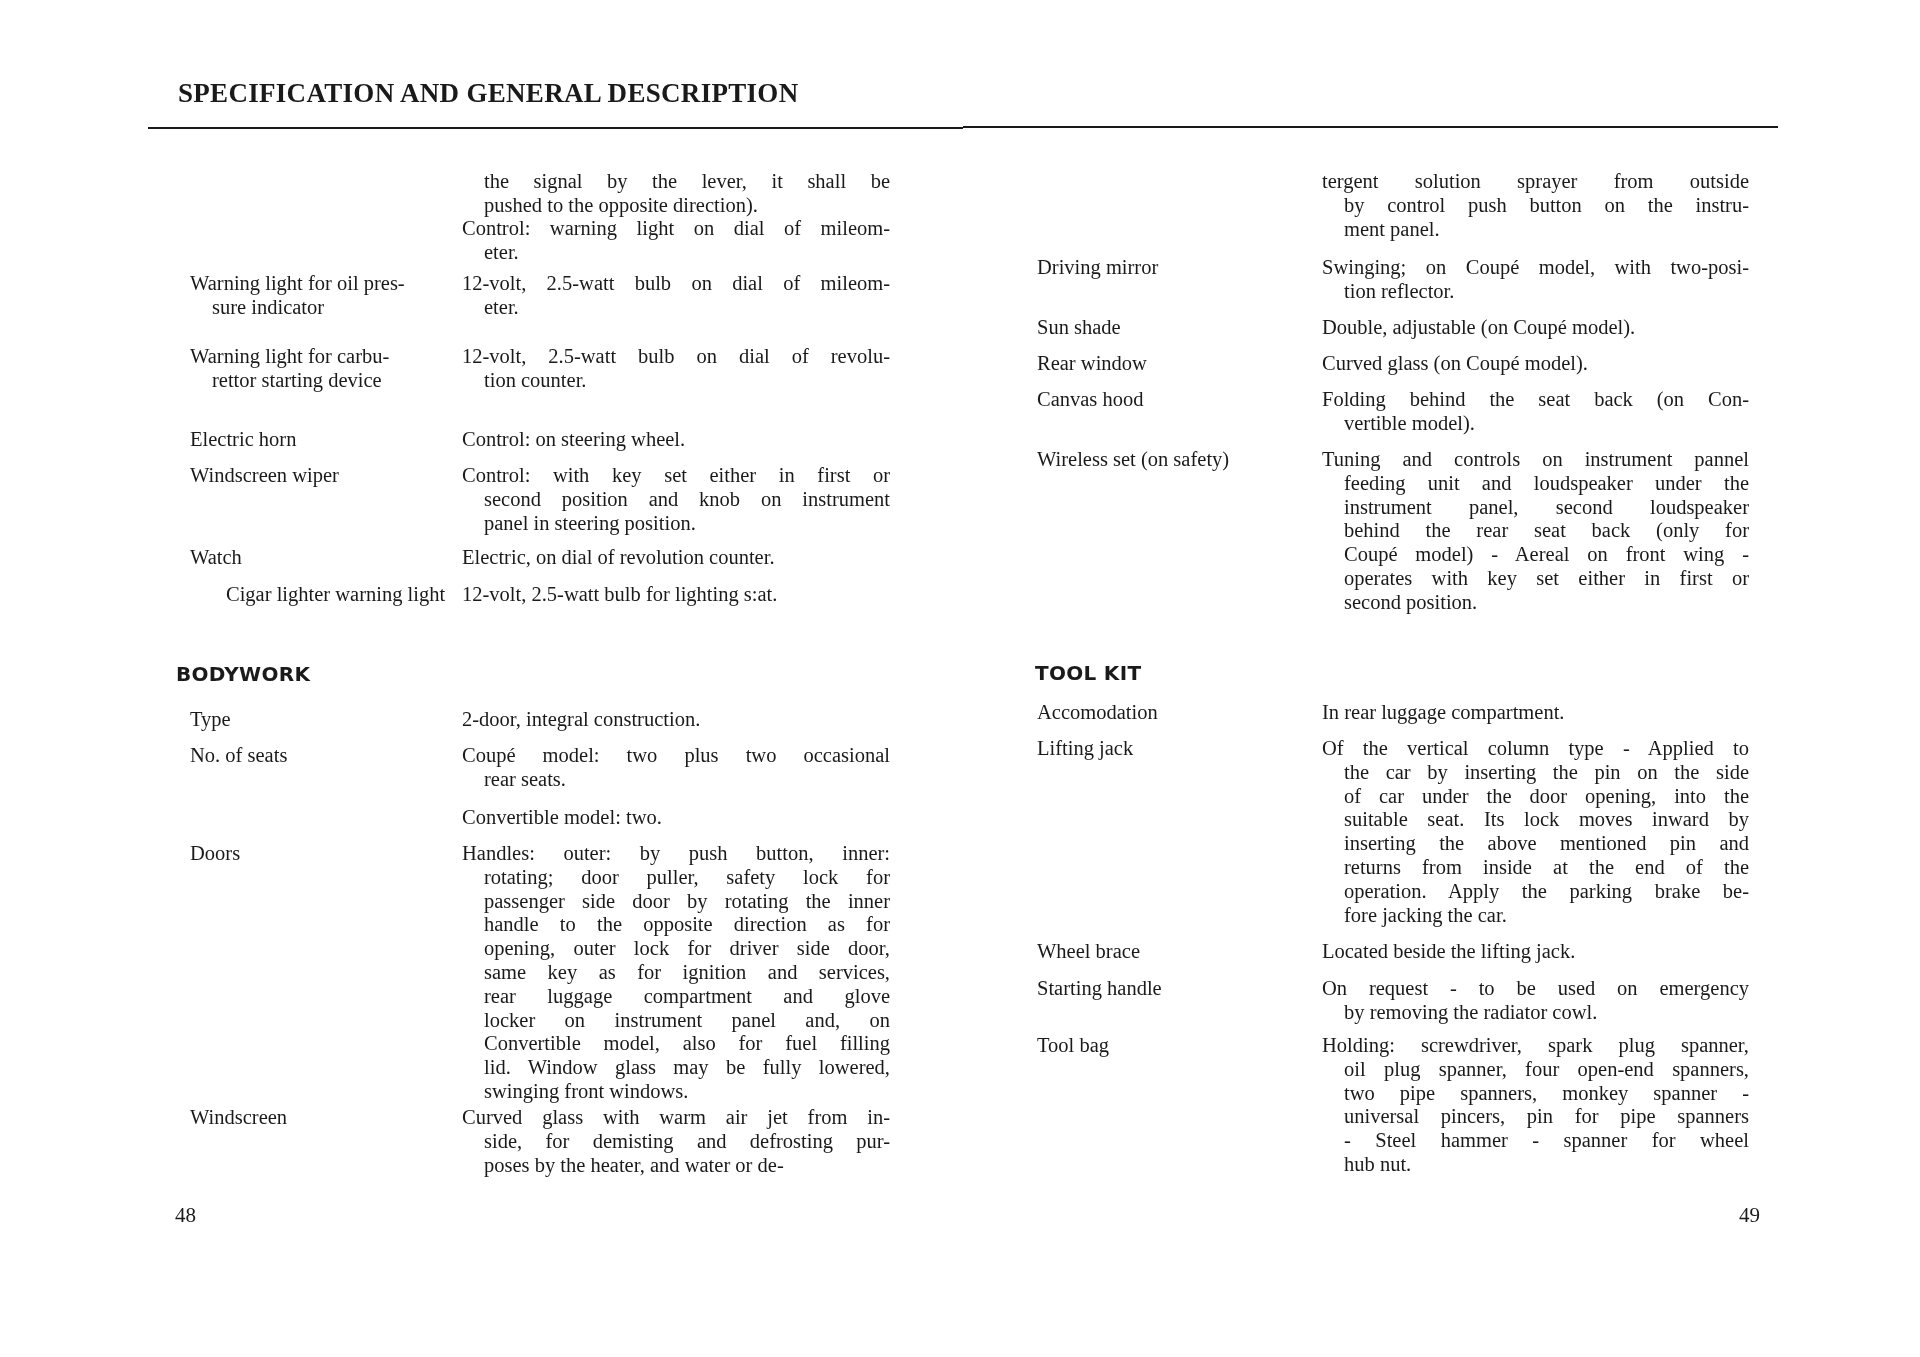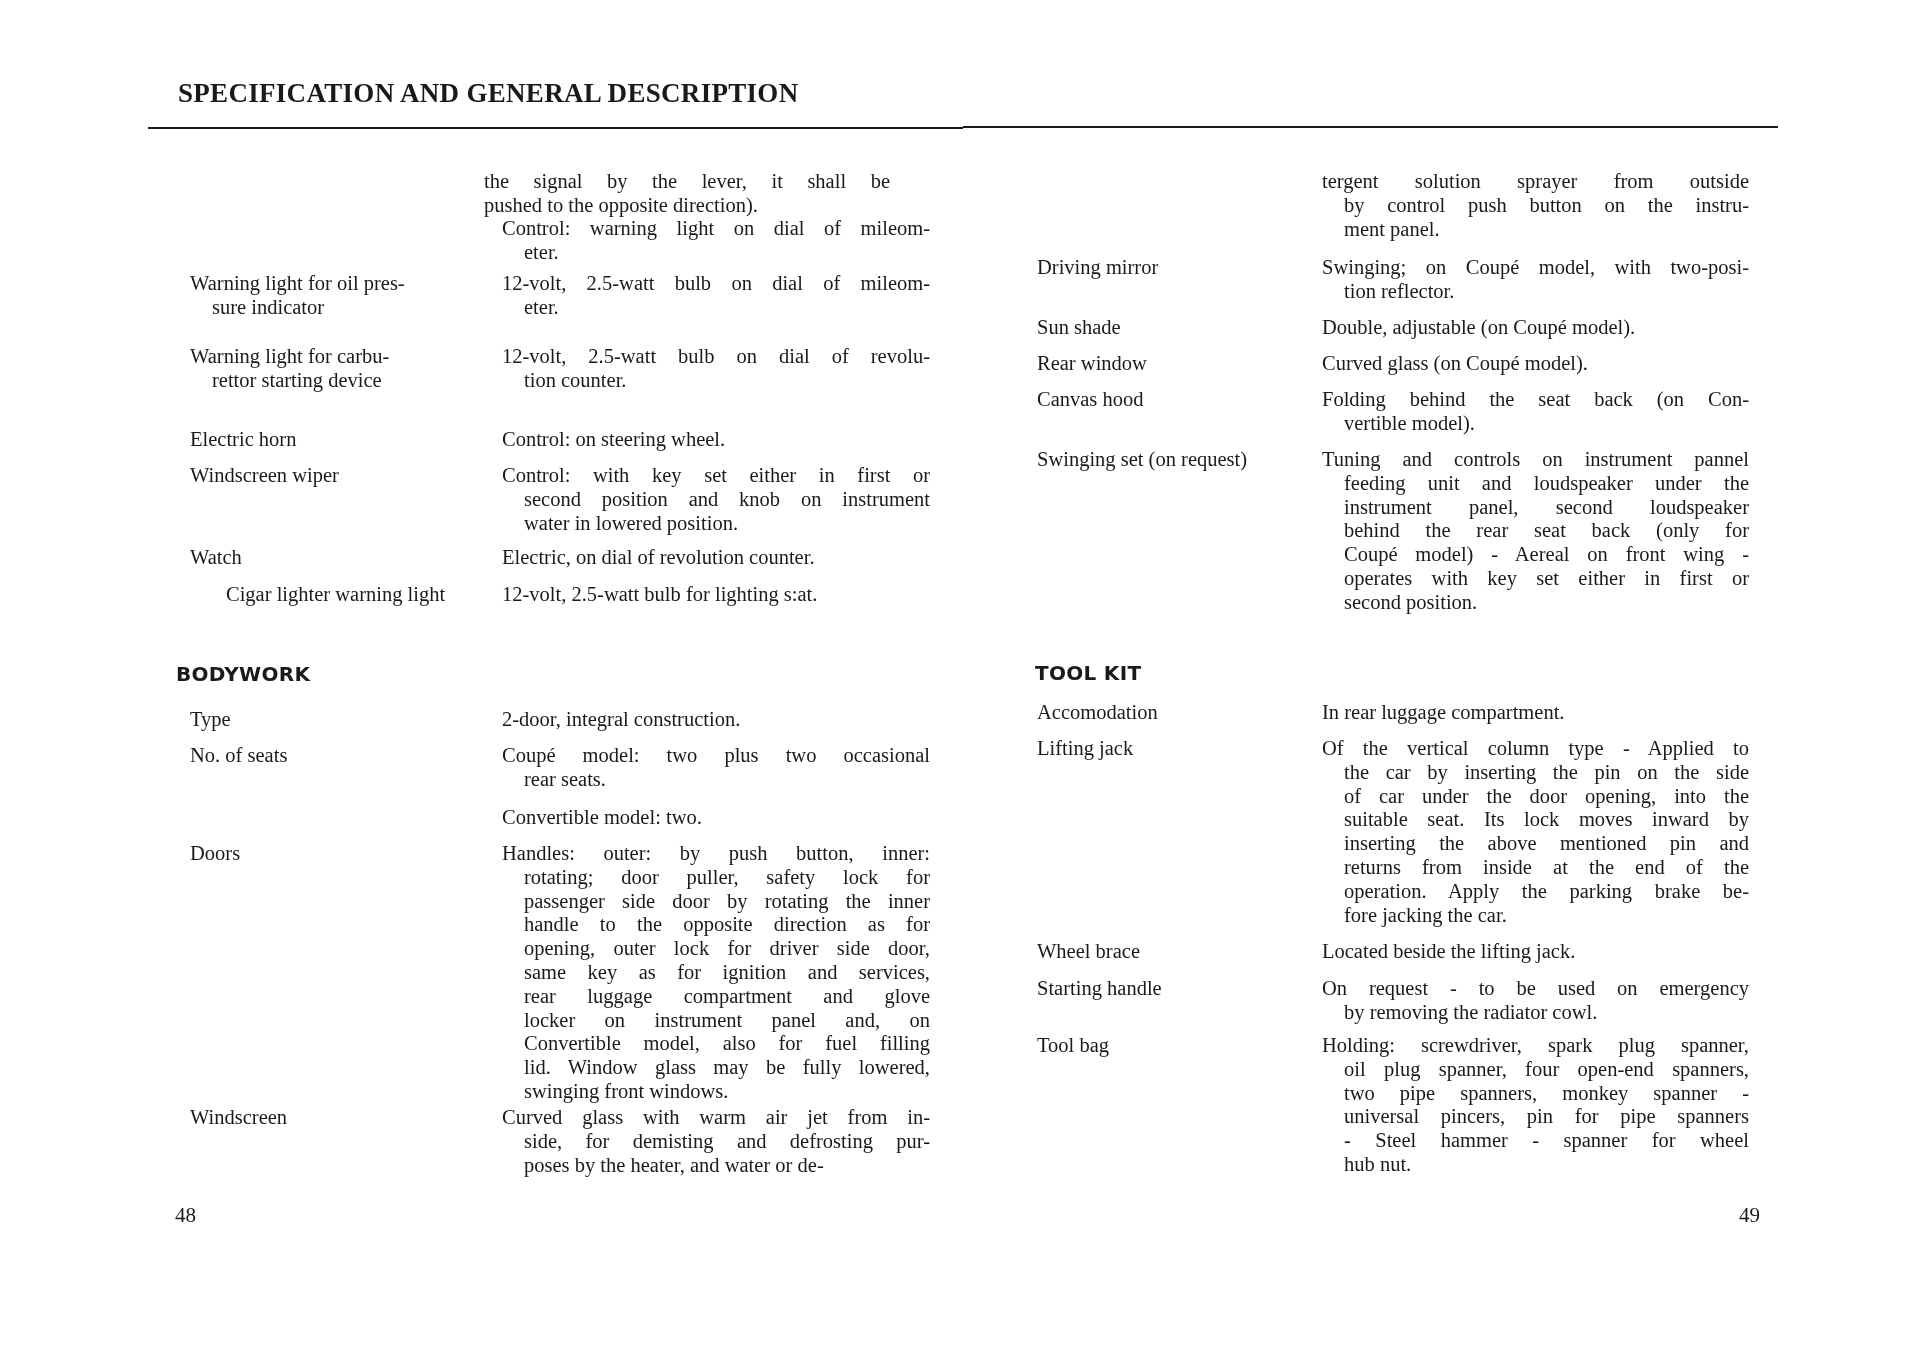--- a/index.html
+++ b/index.html
@@ -10,21 +10,21 @@
   .rule-left { left:148px; top:127px; width:815px; }
   .rule-right { left:963px; top:126px; width:815px; }
   .row { position:absolute; font-size:20.5px; line-height:23.8px; }
   .label { position:absolute; white-space:nowrap; }
   .label .cont { display:block; padding-left:22px; }
   .value { position:absolute; text-align:justify; }
   .value .line { display:block; text-align:justify; text-align-last:justify; white-space:nowrap; }
   .value .line.last { text-align-last:left; }
   .value .line.ind { padding-left:22px; }
   .L .label { left:190px; }
-  .L .value { left:462px; width:428px;margin-left:40px; }
+  .L .value { left:462px; width:428px; }
   .R .label { left:1037px; }
   .R .value { left:1322px; width:427px; }
   .section-heading { position:absolute; font-family:"DejaVu Sans","Liberation Sans",sans-serif; font-weight:bold; font-size:20px; letter-spacing:0.3px; }
   .page-num { position:absolute; font-size:21px; font-weight:normal; top:1203px; }
 </style>
 </head>
 <body>
 
 <div class="page-title">SPECIFICATION AND GENERAL DESCRIPTION</div>
 <div class="rule rule-left"></div>
@@ -71,21 +71,21 @@
         <span class="line last">Control: on steering wheel.</span>
       </div>
     </div>
     <div class="row" style="top: 464px; left: 0px; width: 0px;">
       <div class="label">
         <span style="display: block;">Windscreen wiper</span>
       </div>
       <div class="value">
         <span class="line">Control: with key set either in first or</span>
         <span class="line ind">second position and knob on instrument</span>
-        <span class="line last ind">water in lowered position.</span>
+        <span class="line last ind">panel in steering position.</span>
       </div>
     </div>
     <div class="row" style="top: 546px; left: 0px; width: 0px;">
       <div class="label">
         <span style="display: block;">Watch</span>
       </div>
       <div class="value">
         <span class="line last">Electric, on dial of revolution counter.</span>
       </div>
     </div>
@@ -187,21 +187,21 @@
       <div class="label">
         <span style="display: block;">Canvas hood</span>
       </div>
       <div class="value">
         <span class="line">Folding behind the seat back (on Con-</span>
         <span class="line last ind">vertible model).</span>
       </div>
     </div>
     <div class="row" style="top: 448px; left: 0px; width: 0px;">
       <div class="label">
-        <span style="display: block;">Swinging set (on request)</span>
+        <span style="display: block;">Wireless set (on safety)</span>
       </div>
       <div class="value">
         <span class="line">Tuning and controls on instrument pannel</span>
         <span class="line ind">feeding unit and loudspeaker under the</span>
         <span class="line ind">instrument panel, second loudspeaker</span>
         <span class="line ind">behind the rear seat back (only for</span>
         <span class="line ind">Coupé model) - Aereal on front wing -</span>
         <span class="line ind">operates with key set either in first or</span>
         <span class="line last ind">second position.</span>
       </div>

